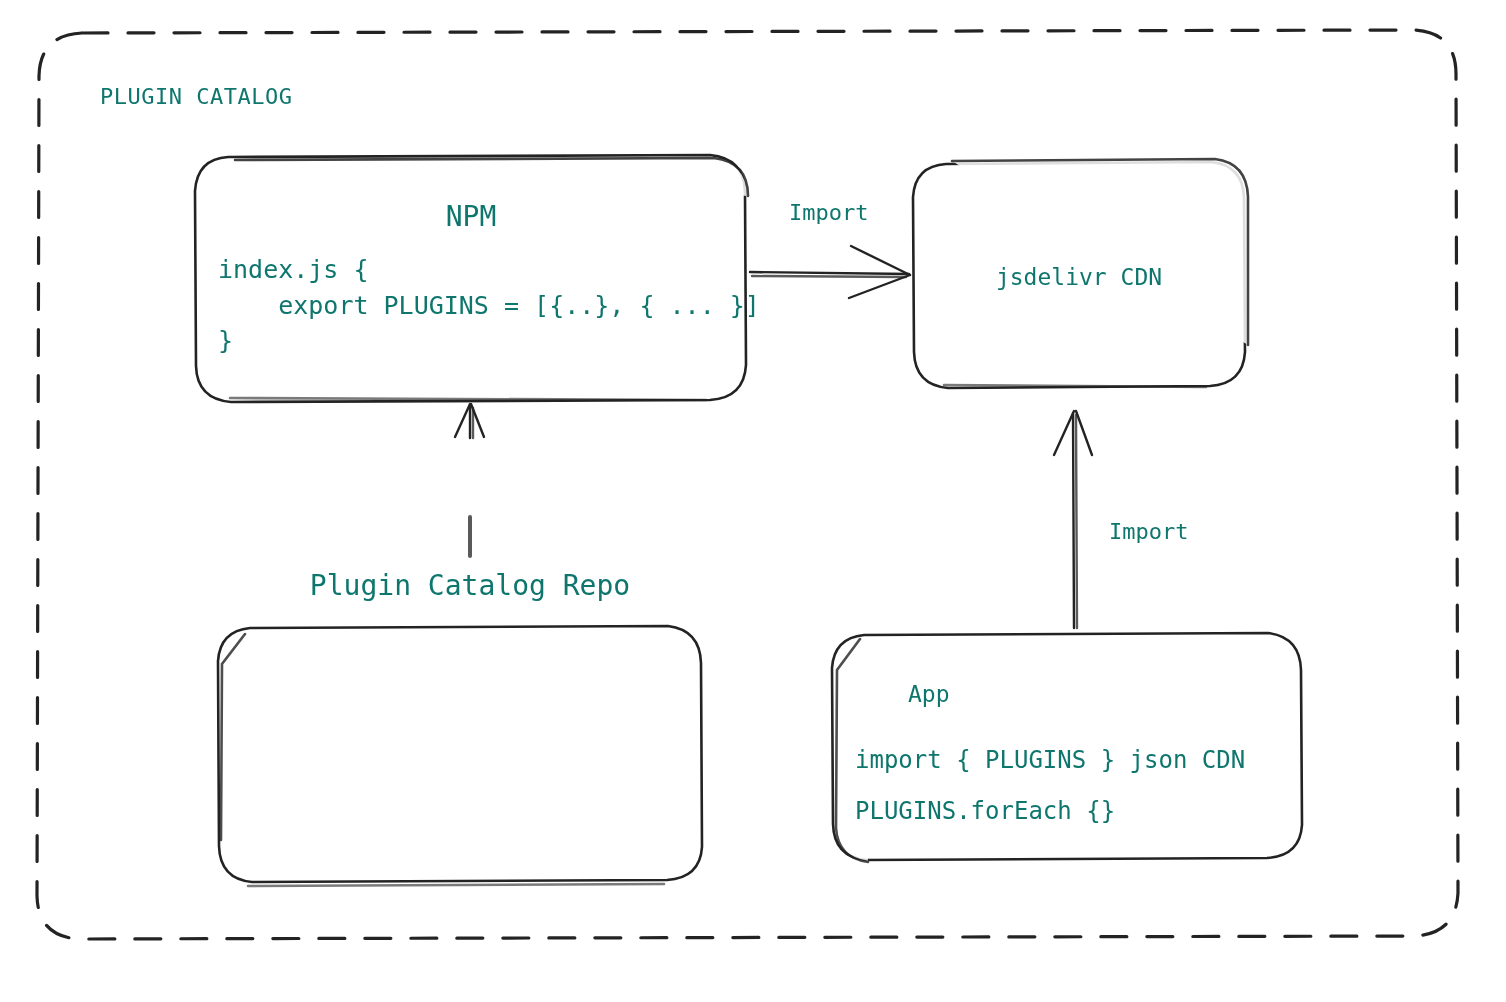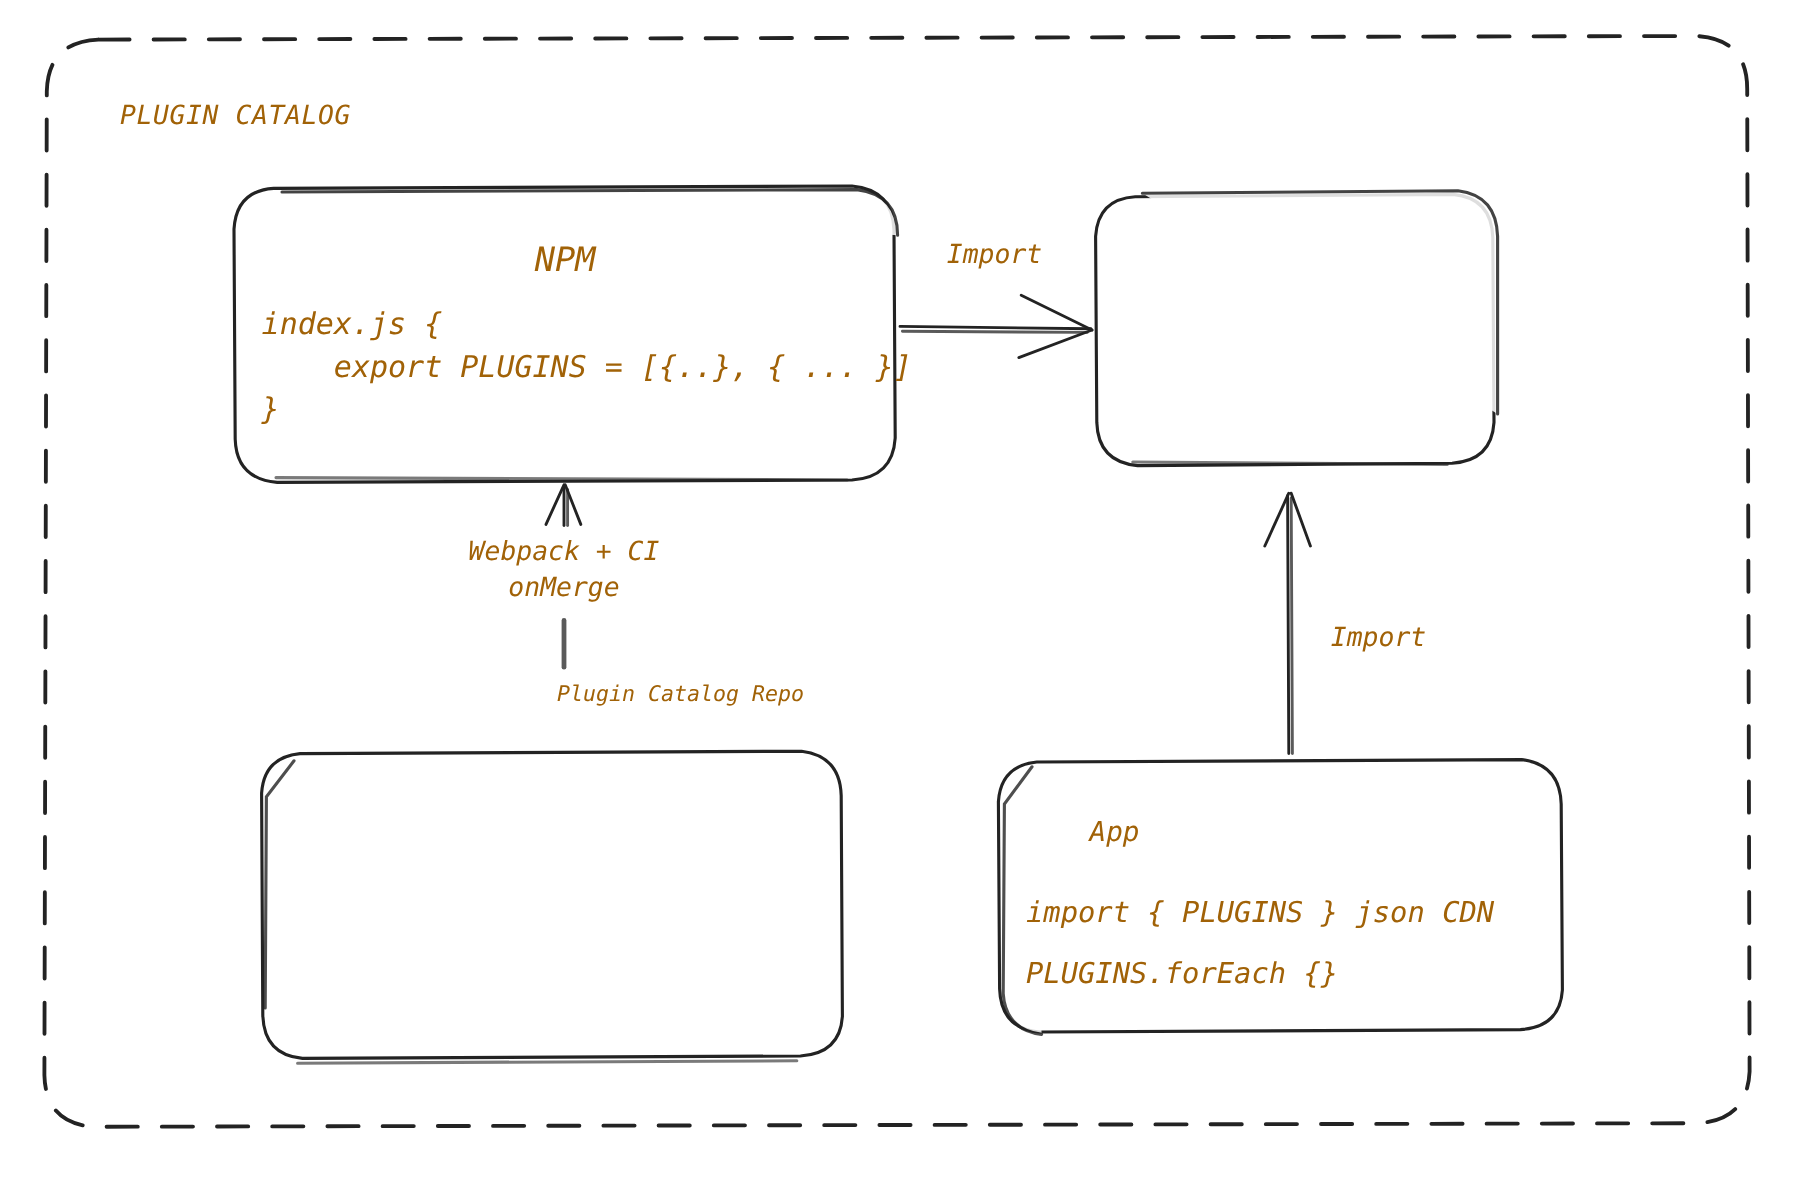--- a/index.html
+++ b/index.html
@@ -19,25 +19,24 @@
   }
   #sketch {
     position: absolute;
     left: 0;
     top: 0;
     width: 1506px;
     height: 1002px;
   }
   .lbl {
     position: absolute;
-    color: #a16207;
+    color: #0f766e;
     font-family: "DejaVu Sans Mono", monospace;
     white-space: pre;
     line-height: 1.38;
-    font-style: italic;
   }
   .group-title {
     left: 100px;
     top: 82px;
     font-size: 22px;
     letter-spacing: 0.5px;
   }
   .box-title-center {
     text-align: center;
     font-size: 28px;
@@ -56,22 +55,22 @@
     left: 270px;
     top: 446px;
     width: 400px;
     text-align: center;
     font-size: 22px;
   }
   .repo-lbl {
     left: 270px;
     top: 567px;
     width: 400px;
-    text-align: right;
-    font-size: 18px;
+    text-align: center;
+    font-size: 28px;
   }
   .repo-code {
     left: 222px;
     top: 706px;
     font-size: 24px;
     line-height: 1.48;
   }
   .app-title { left: 860px; top: 679px; font-size: 23px; margin-left: 48px; }
   .app-code {
     left: 855px;
@@ -138,27 +137,26 @@
   </svg>
 
   <div class="lbl group-title">PLUGIN CATALOG</div>
 
   <div class="lbl box-title-center npm-title">NPM</div>
 
   <div class="lbl npm-code">index.js {
     export PLUGINS = [{..}, { ... }]
 }</div>
 
+  <div class="lbl box-title-center cdn-title">jsdelivr CDN</div>
 
   <div class="lbl cache-lbl">Import</div>
 
   <div class="lbl import-lbl">Import</div>
 
-  <div class="lbl webpack-lbl">Webpack + CI
-onMerge</div>
 
   <div class="lbl repo-lbl">Plugin Catalog Repo</div>
 
 
   <div class="lbl app-title">App</div>
 
   <div class="lbl app-code"><span>import { PLUGINS } json CDN</span><br><span>PLUGINS.forEach {}</span></div>
 
 </div>
 

